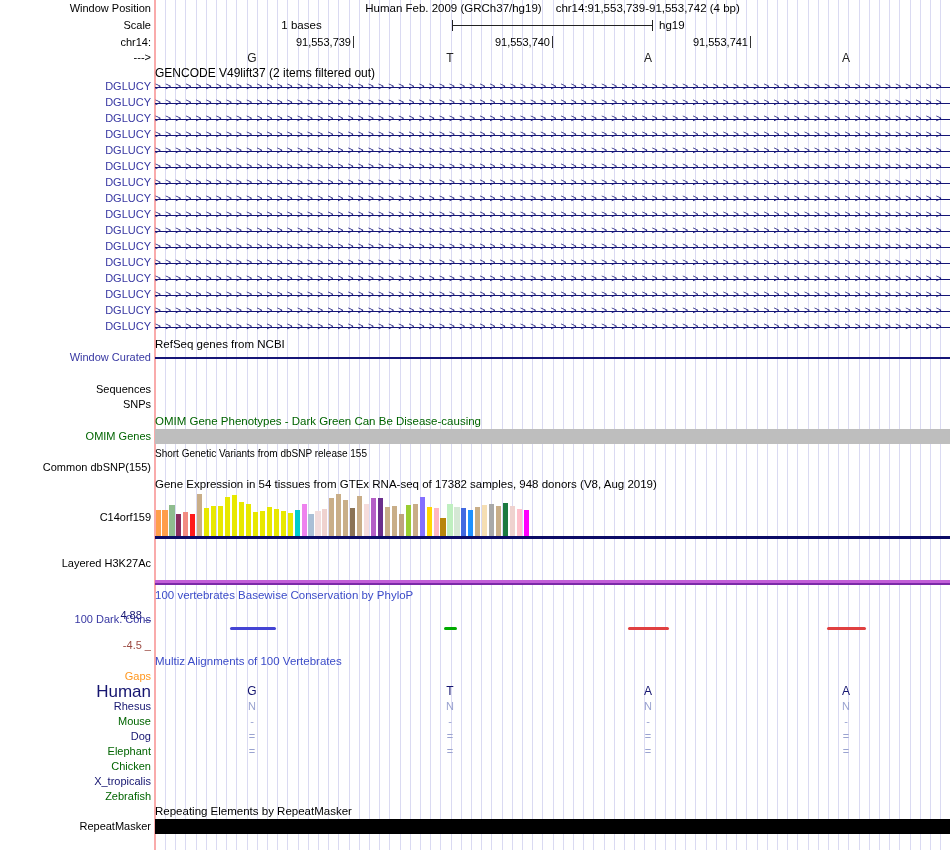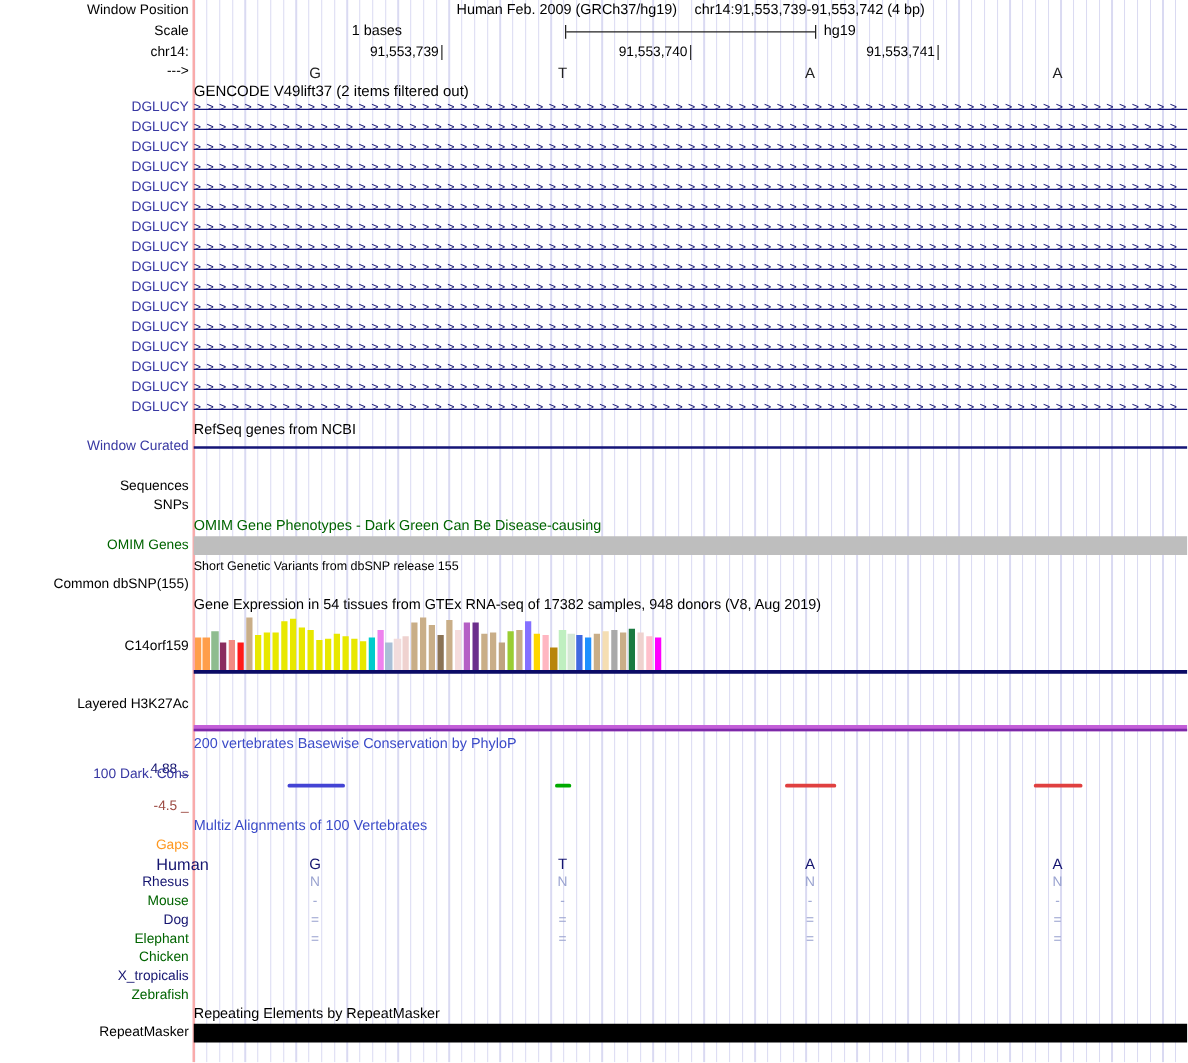--- a/index.html
+++ b/index.html
@@ -67,21 +67,21 @@
   <div class="lbl" style="top:461px">Common dbSNP(155)</div>
 
   <div class="title" style="top:478px">Gene Expression in 54 tissues from GTEx RNA-seq of 17382 samples, 948 donors (V8, Aug 2019)</div>
   <div class="lbl" style="top:511px">C14orf159</div>
   <div class="hline" style="top:536px;height:3px;background:#0B0B66"></div>
 
   <div class="lbl" style="top:557px">Layered H3K27Ac</div>
   <div class="hline" style="top:580px;height:3px;background:#C35FD8;border-bottom:2px solid #7C2AA8"></div>
 
   <div class="lbl navy" style="top:609px">4.88 _</div>
-  <div class="title consblue" style="top:589px">200 vertebrates Basewise Conservation by PhyloP</div>
+  <div class="title consblue" style="top:589px">100 vertebrates Basewise Conservation by PhyloP</div>
   <div class="lbl blue" style="top:613px">100 Dark. Cons</div>
   <div class="lbl maroon" style="top:639px">-4.5 _</div>
 
   <div class="title consblue" style="top:655px">Multiz Alignments of 100 Vertebrates</div>
 
   <div class="title" style="top:805px">Repeating Elements by RepeatMasker</div>
   <div class="hline" style="top:819px;height:15px;background:#000"></div>
   <div class="lbl" style="top:820px">RepeatMasker</div>
 <div style="left: 243px; top: 36px; width: 108px; text-align: right; font-size: 11px; white-space: nowrap; position: absolute;">91,553,739</div>
     <div style="left: 353px; top: 36px; width: 1px; height: 12px; background: rgb(51, 51, 51); position: absolute;"></div>
@@ -209,21 +209,21 @@
     <div style="left: 496.1px; top: 506px; width: 5.2px; height: 30px; background: rgb(201, 174, 136); position: absolute;"></div>
     <div style="left: 503px; top: 503px; width: 5.2px; height: 33px; background: rgb(27, 122, 64); position: absolute;"></div>
     <div style="left: 509.9px; top: 506px; width: 5.2px; height: 30px; background: rgb(239, 210, 207); position: absolute;"></div>
     <div style="left: 516.9px; top: 509px; width: 5.2px; height: 27px; background: rgb(255, 192, 203); position: absolute;"></div>
     <div style="left: 523.9px; top: 510px; width: 5.2px; height: 26px; background: rgb(255, 0, 255); position: absolute;"></div>
     <div style="left: 230px; top: 627px; width: 46px; height: 2.5px; background: rgb(68, 68, 212); border-radius: 2px; position: absolute;"></div>
     <div style="left: 443.5px; top: 627px; width: 13px; height: 2.5px; background: rgb(0, 170, 0); border-radius: 2px; position: absolute;"></div>
     <div style="left: 627.5px; top: 627px; width: 41px; height: 2.5px; background: rgb(224, 64, 64); border-radius: 2px; position: absolute;"></div>
     <div style="left: 826.5px; top: 627px; width: 39px; height: 2.5px; background: rgb(224, 64, 64); border-radius: 2px; position: absolute;"></div>
     <div style="left: 0px; top: 670px; width: 151px; text-align: right; font-size: 11px; color: rgb(255, 152, 32); line-height: 13px; position: absolute;">Gaps</div>
-    <div style="left: 16px; top: 685px; width: 151px; text-align: right; font-size: 13px; color: rgb(21, 21, 112); line-height: 13px; position: absolute;">Human</div>
+    <div style="left: 0px; top: 685px; width: 151px; text-align: right; font-size: 17px; color: rgb(21, 21, 112); line-height: 13px; position: absolute;">Human</div>
     <div style="left: 241px; top: 685px; width: 22px; text-align: center; font-size: 12px; color: rgb(21, 21, 112); line-height: 13px; position: absolute;">G</div>
     <div style="left: 439px; top: 685px; width: 22px; text-align: center; font-size: 12px; color: rgb(21, 21, 112); line-height: 13px; position: absolute;">T</div>
     <div style="left: 637px; top: 685px; width: 22px; text-align: center; font-size: 12px; color: rgb(21, 21, 112); line-height: 13px; position: absolute;">A</div>
     <div style="left: 835px; top: 685px; width: 22px; text-align: center; font-size: 12px; color: rgb(21, 21, 112); line-height: 13px; position: absolute;">A</div>
     <div style="left: 0px; top: 700px; width: 151px; text-align: right; font-size: 11px; color: rgb(21, 21, 112); line-height: 13px; position: absolute;">Rhesus</div>
     <div style="left: 241px; top: 700px; width: 22px; text-align: center; font-size: 11px; color: rgb(154, 163, 208); line-height: 13px; position: absolute;">N</div>
     <div style="left: 439px; top: 700px; width: 22px; text-align: center; font-size: 11px; color: rgb(154, 163, 208); line-height: 13px; position: absolute;">N</div>
     <div style="left: 637px; top: 700px; width: 22px; text-align: center; font-size: 11px; color: rgb(154, 163, 208); line-height: 13px; position: absolute;">N</div>
     <div style="left: 835px; top: 700px; width: 22px; text-align: center; font-size: 11px; color: rgb(154, 163, 208); line-height: 13px; position: absolute;">N</div>
     <div style="left: 0px; top: 715px; width: 151px; text-align: right; font-size: 11px; color: rgb(0, 100, 0); line-height: 13px; position: absolute;">Mouse</div>

